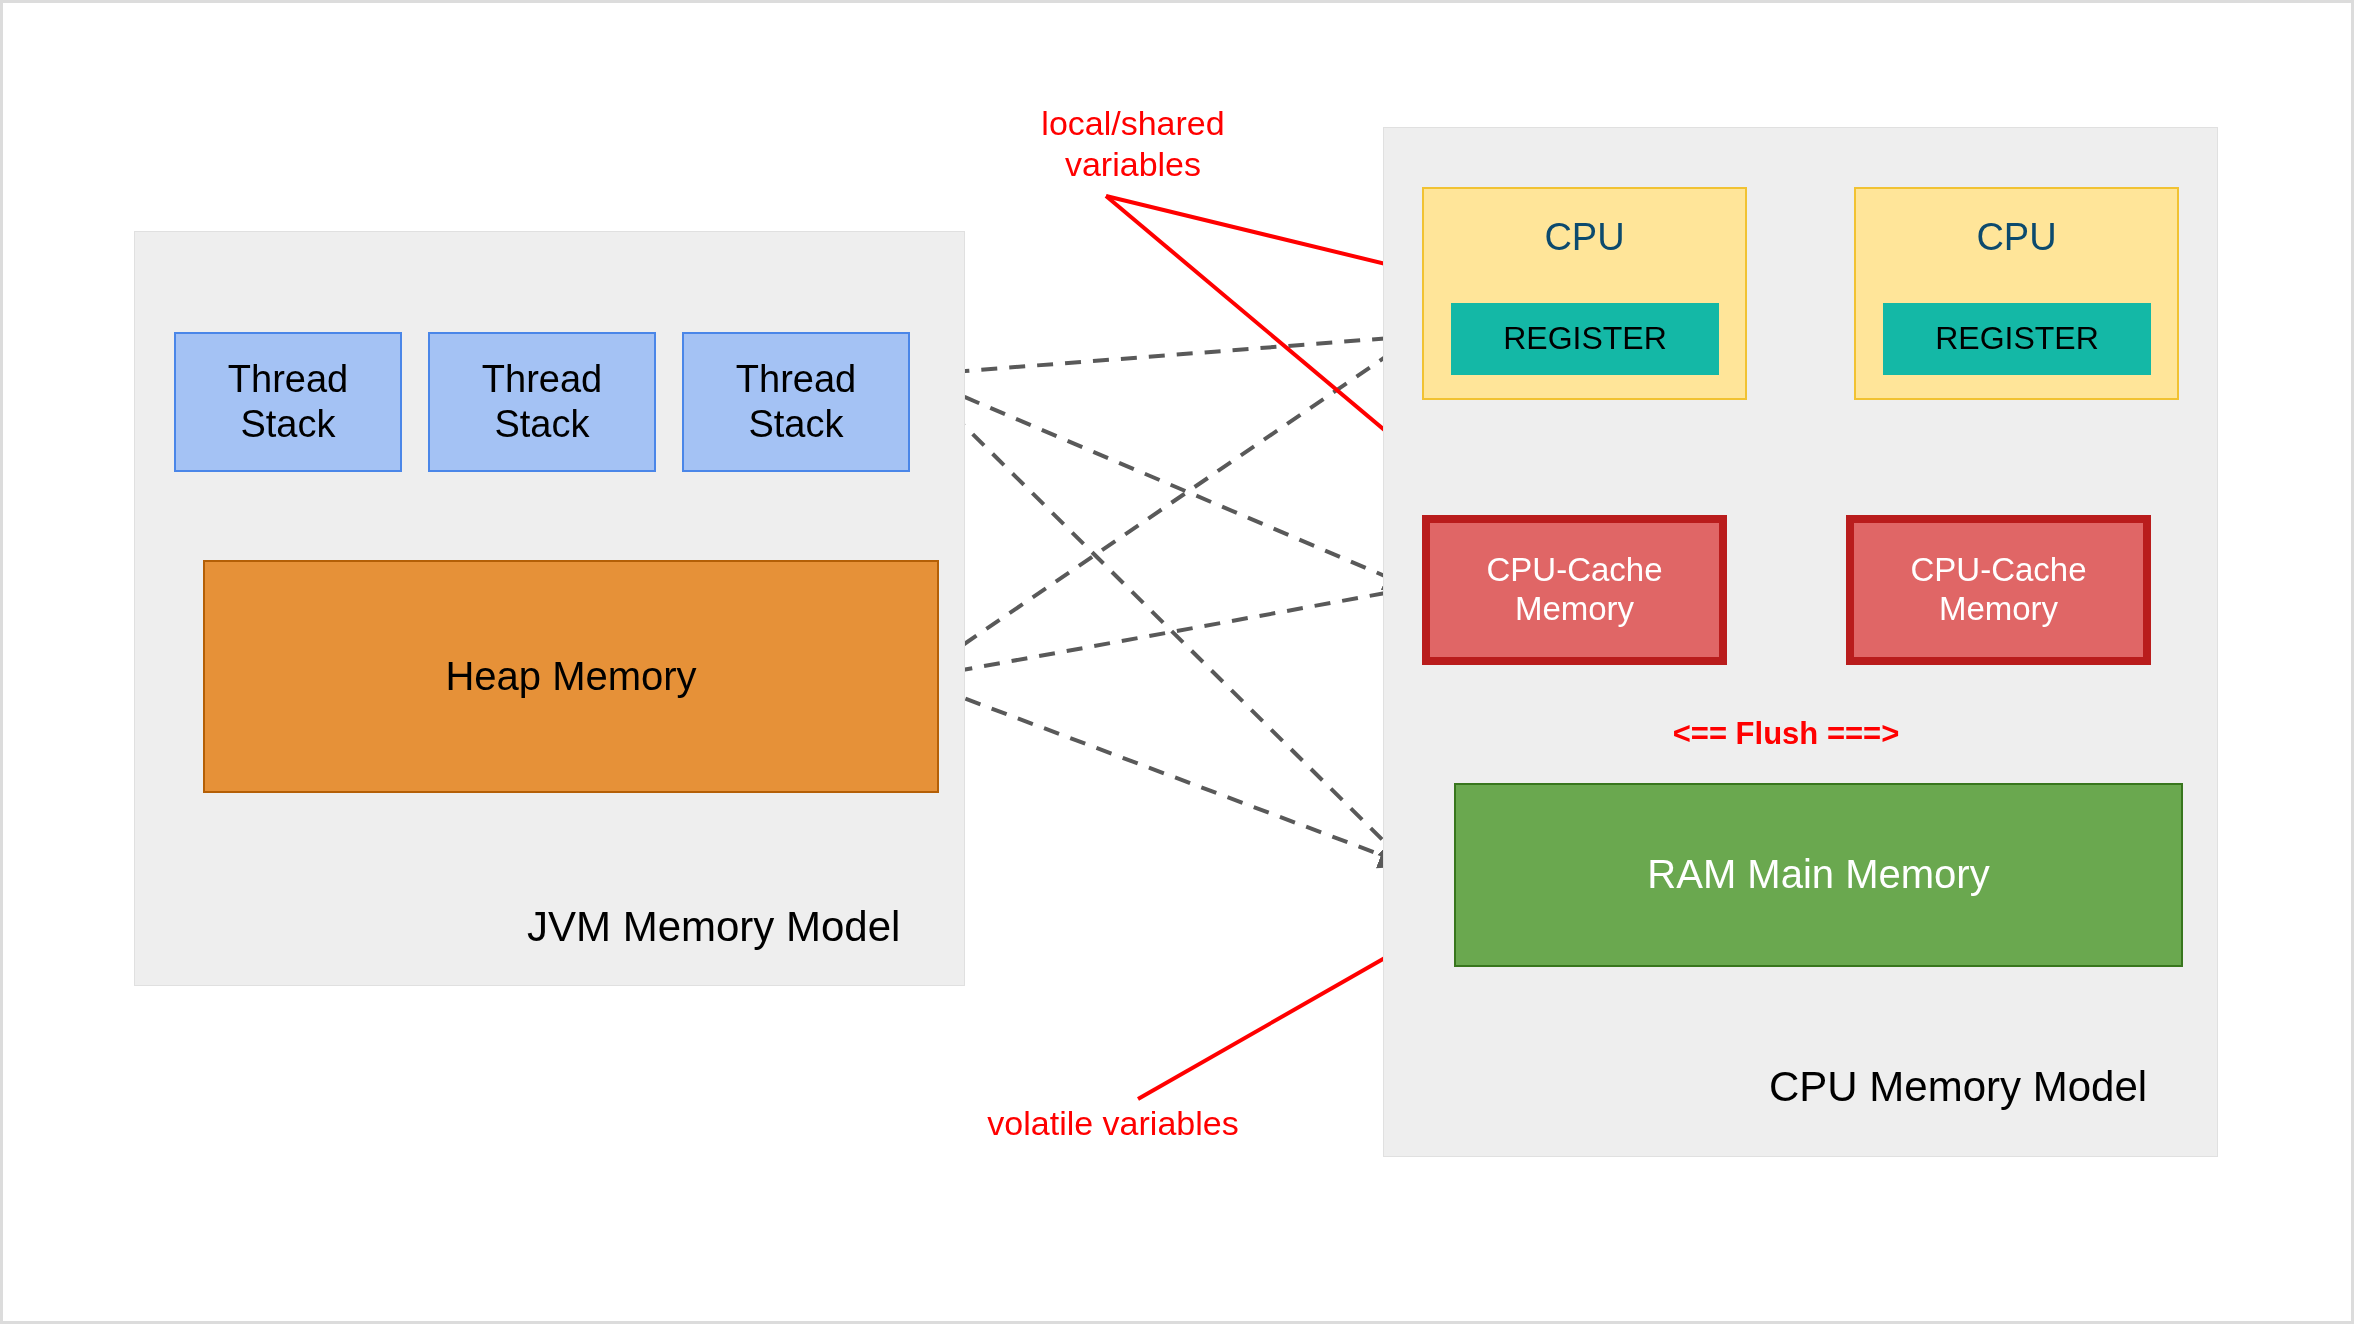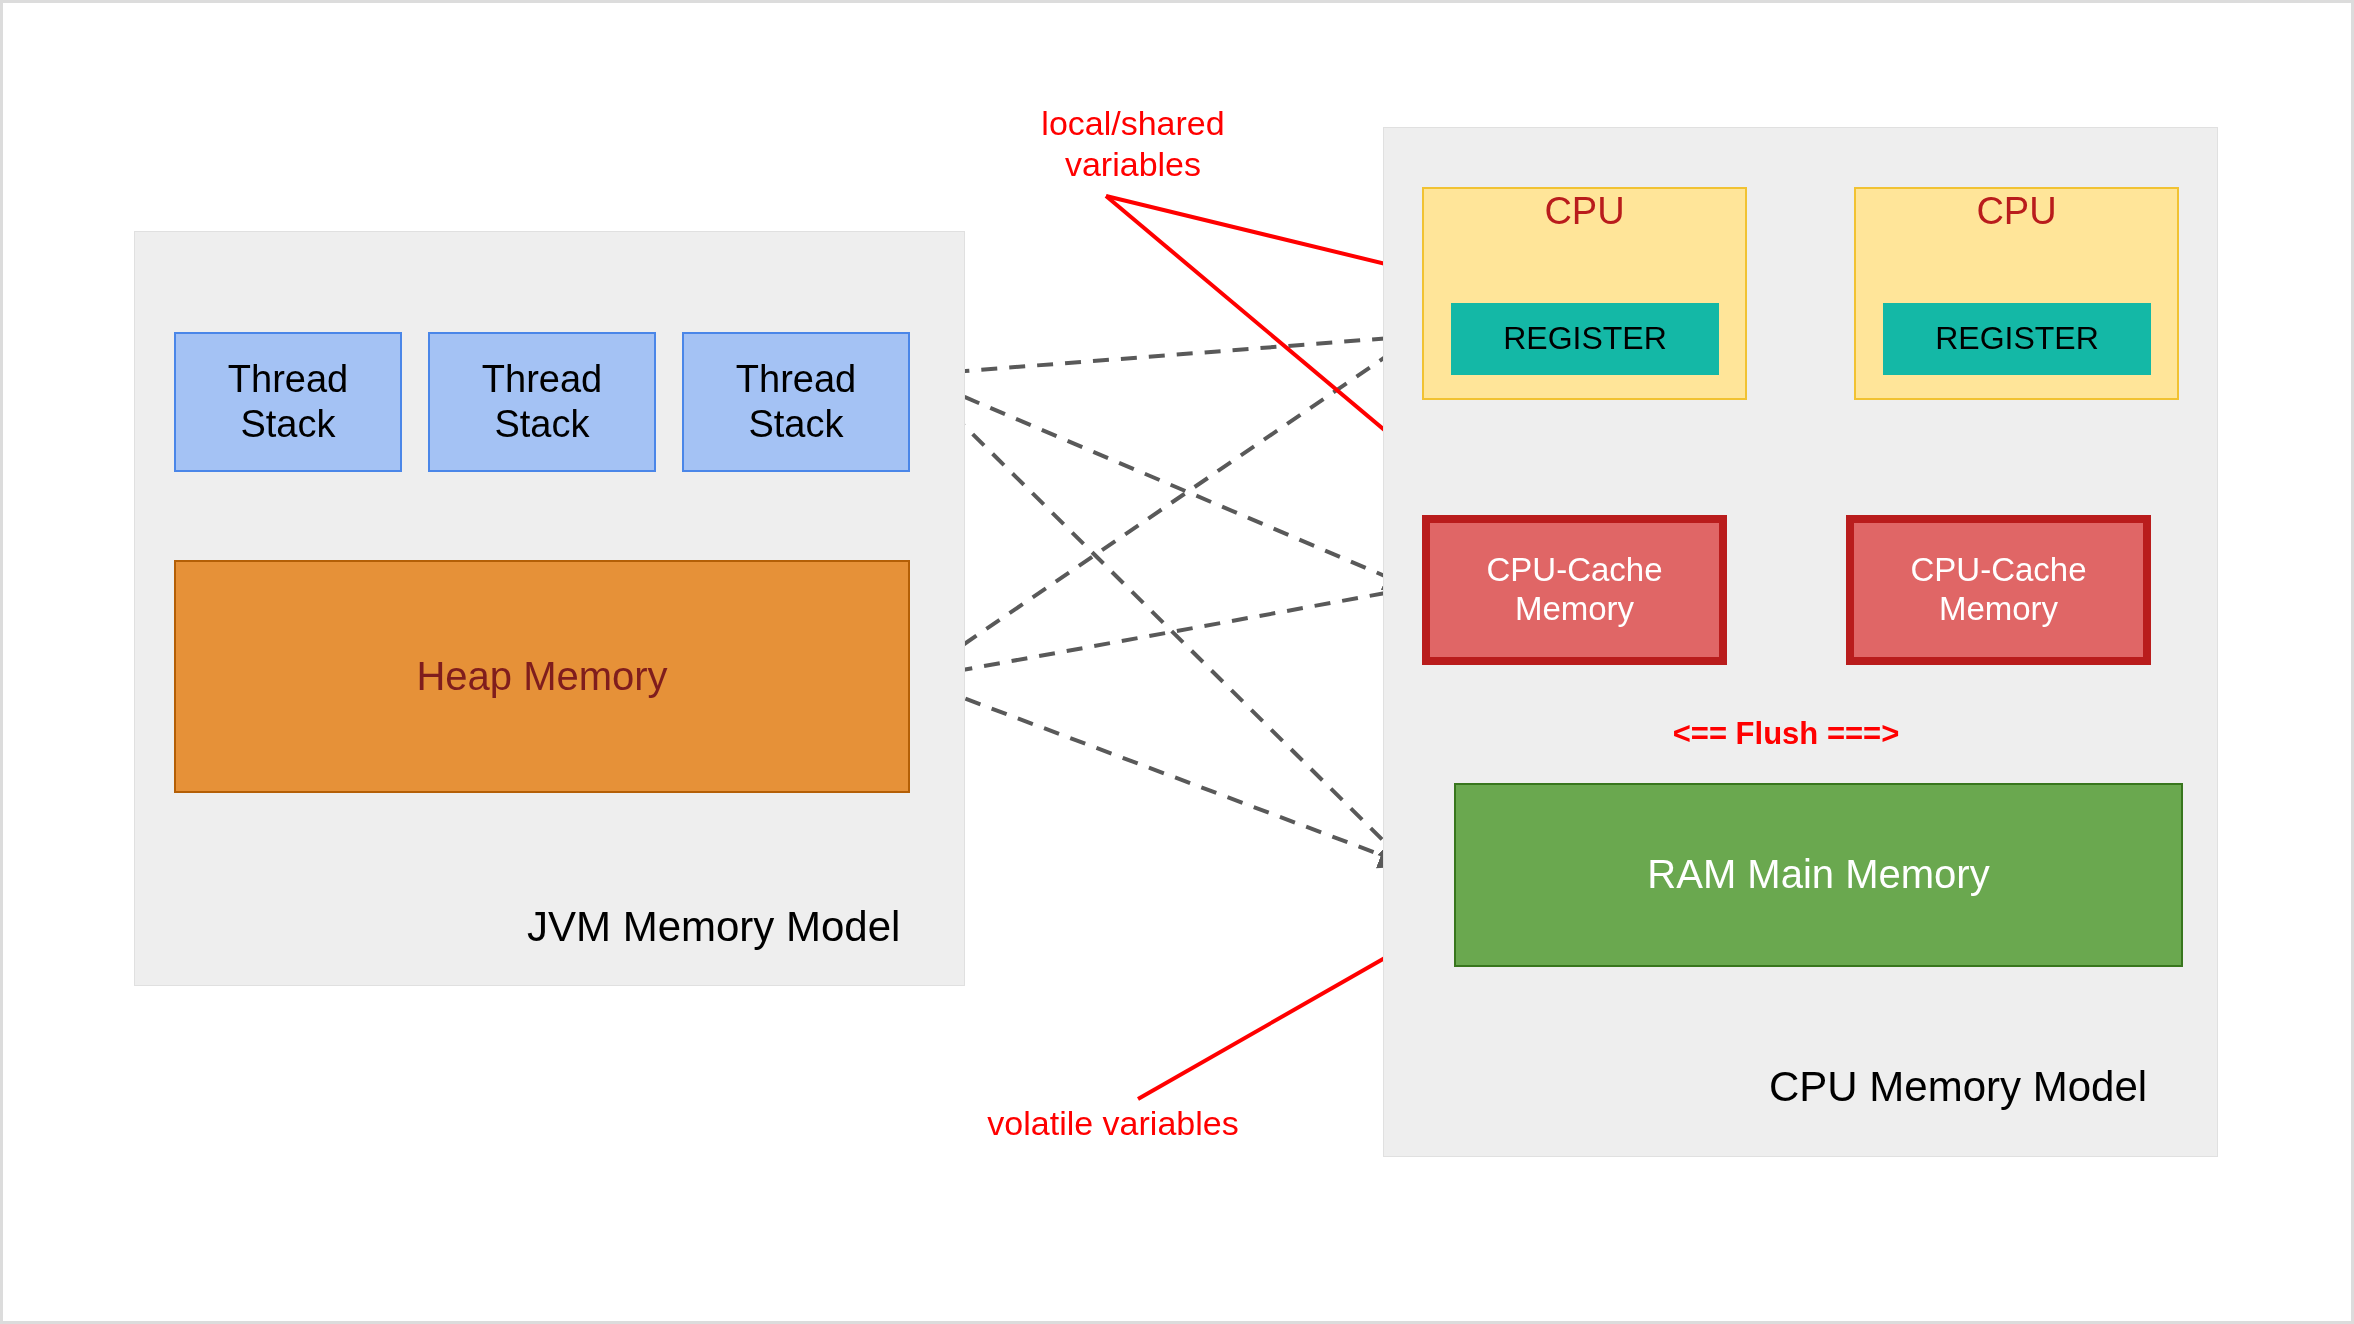--- a/index.html
+++ b/index.html
@@ -36,29 +36,31 @@
   .thread-stack{
     background:#a4c2f4;
     border:2px solid #4a86e8;
     color:#000000;
     font-size:38px;
     margin-top:24px;
   }
   .heap{
     background:#e69138;
     border:2px solid #b45f06;
-    color:#7f1d1d;
+    color:#000000;
     font-size:40px;
+    margin-left:29px;
   }
   .cpu{
     background:#ffe599;
     border:2px solid #f1c232;
-    color:#b91c1c;
+    color:#0c4a6e;
     font-size:38px;
     align-items:flex-start;
+    padding-top:26px;
   }
   .register{
     background:#14b8a6;
     border:none;
     color:#000000;
     font-size:32px;
   }
   .cache{
     background:#e06666;
     border:8px solid #b91c1c;

